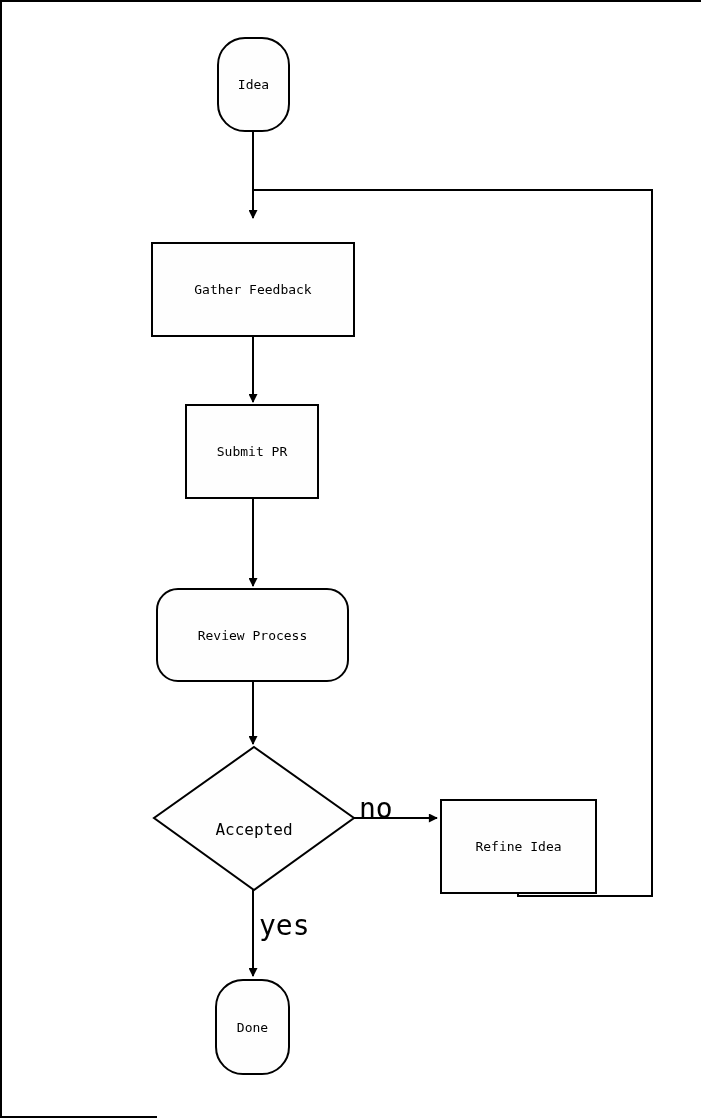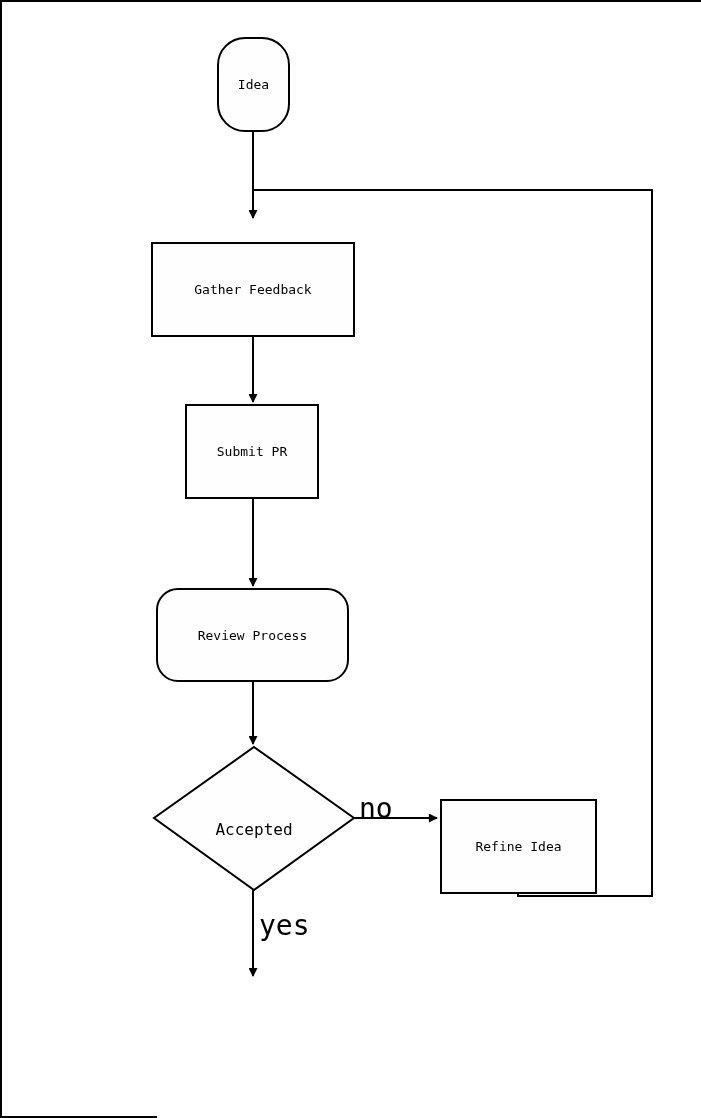--- a/index.html
+++ b/index.html
@@ -124,18 +124,21 @@
   </div>
 
   <div class="diamond-label" id="label-accepted">
     <span>Accepted</span>
   </div>
 
   <div class="node" id="node-refine">
     <span>Refine Idea</span>
   </div>
 
+  <div class="node stadium" id="node-done">
+    <span>Done</span>
+  </div>
 
   <div class="edge-label" id="label-no">no</div>
   <div class="edge-label" id="label-yes">yes</div>
 
   <div class="border-bottom-stub"></div>
 </div>
 
 </body></html>

